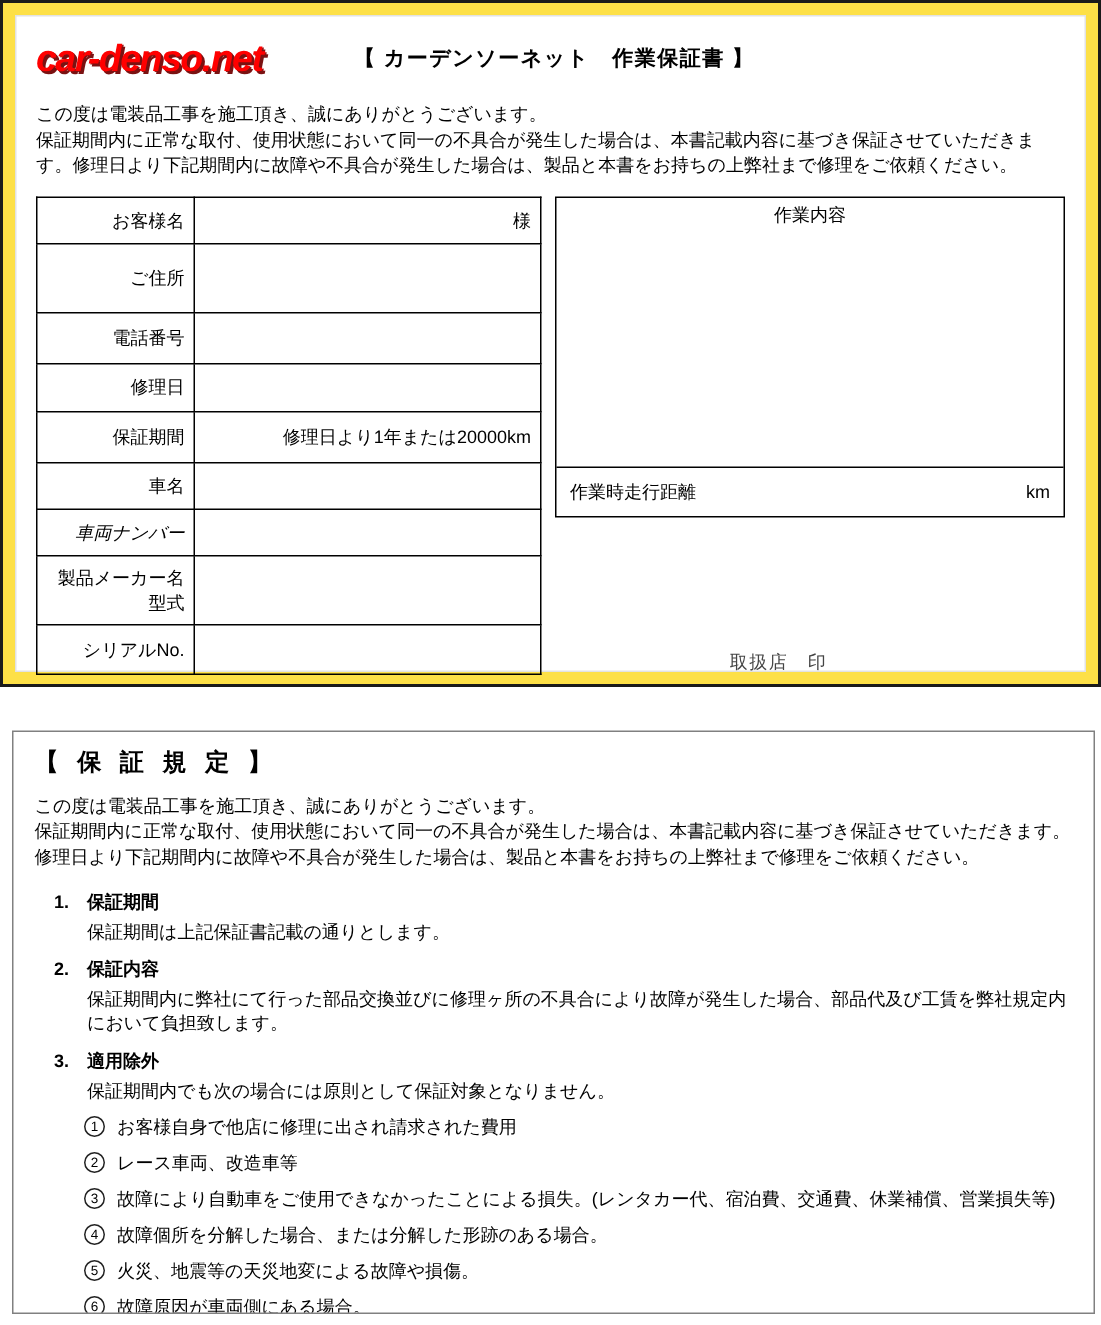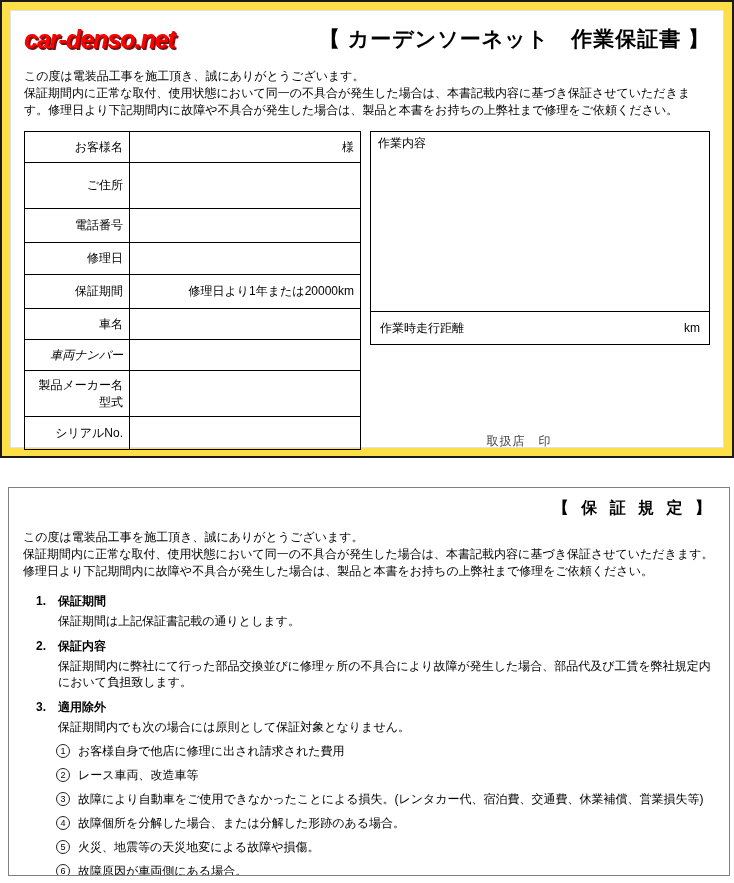--- a/index.html
+++ b/index.html
@@ -38,22 +38,22 @@
     font-size: 25px;
     font-weight: bold;
     font-style: italic;
     letter-spacing: -1px;
     color: #ff0000;
     text-shadow: 2px 2px 0 #7a1212, 1px 1px 0 #a01616;
     white-space: nowrap;
   }
   .card-title {
     flex: 1;
-    text-align: right;
-    font-size: 21px;
+    text-align: left;
+    font-size: 14px;
     font-weight: bold;
     letter-spacing: 1px;
   }
   .intro {
     margin-top: 9px;
     font-size: 12px;
     line-height: 17px;
   }
   .form-region {
     margin-top: 12px;
@@ -94,20 +94,21 @@
     border: 1px solid #000000;
     height: 214px;
     box-sizing: border-box;
     display: flex;
     flex-direction: column;
   }
   .work-content {
     flex: 1;
     padding: 3px 7px;
     font-size: 12px;
+    text-align: center;
   }
   .work-mileage {
     border-top: 1px solid #000000;
     height: 27px;
     box-sizing: border-box;
     display: flex;
     align-items: center;
     justify-content: space-between;
     padding: 16px 9px;
     font-size: 12px;
@@ -125,21 +126,21 @@
     box-sizing: border-box;
     width: 722px;
     height: 389px;
     margin: 29px 0 0 8px;
     border: 1px solid #808080;
     background: #ffffff;
     padding: 8px 14px 0 14px;
     overflow: hidden;
   }
   .terms-title {
-    text-align: right;
+    text-align: left;
     font-size: 16px;
     font-weight: bold;
     letter-spacing: 4px;
     margin: 2px 0 10px 0;
   }
   .terms-list { margin-top: 13px; font-size: 12px; }
   .term-item { margin-bottom: 9px; }
   .term-head { padding-left: 13px; font-weight: bold; }
   .term-num { display: inline-block; width: 22px; }
   .term-body { padding-left: 35px; margin-top: 3px; line-height: 16px; }

